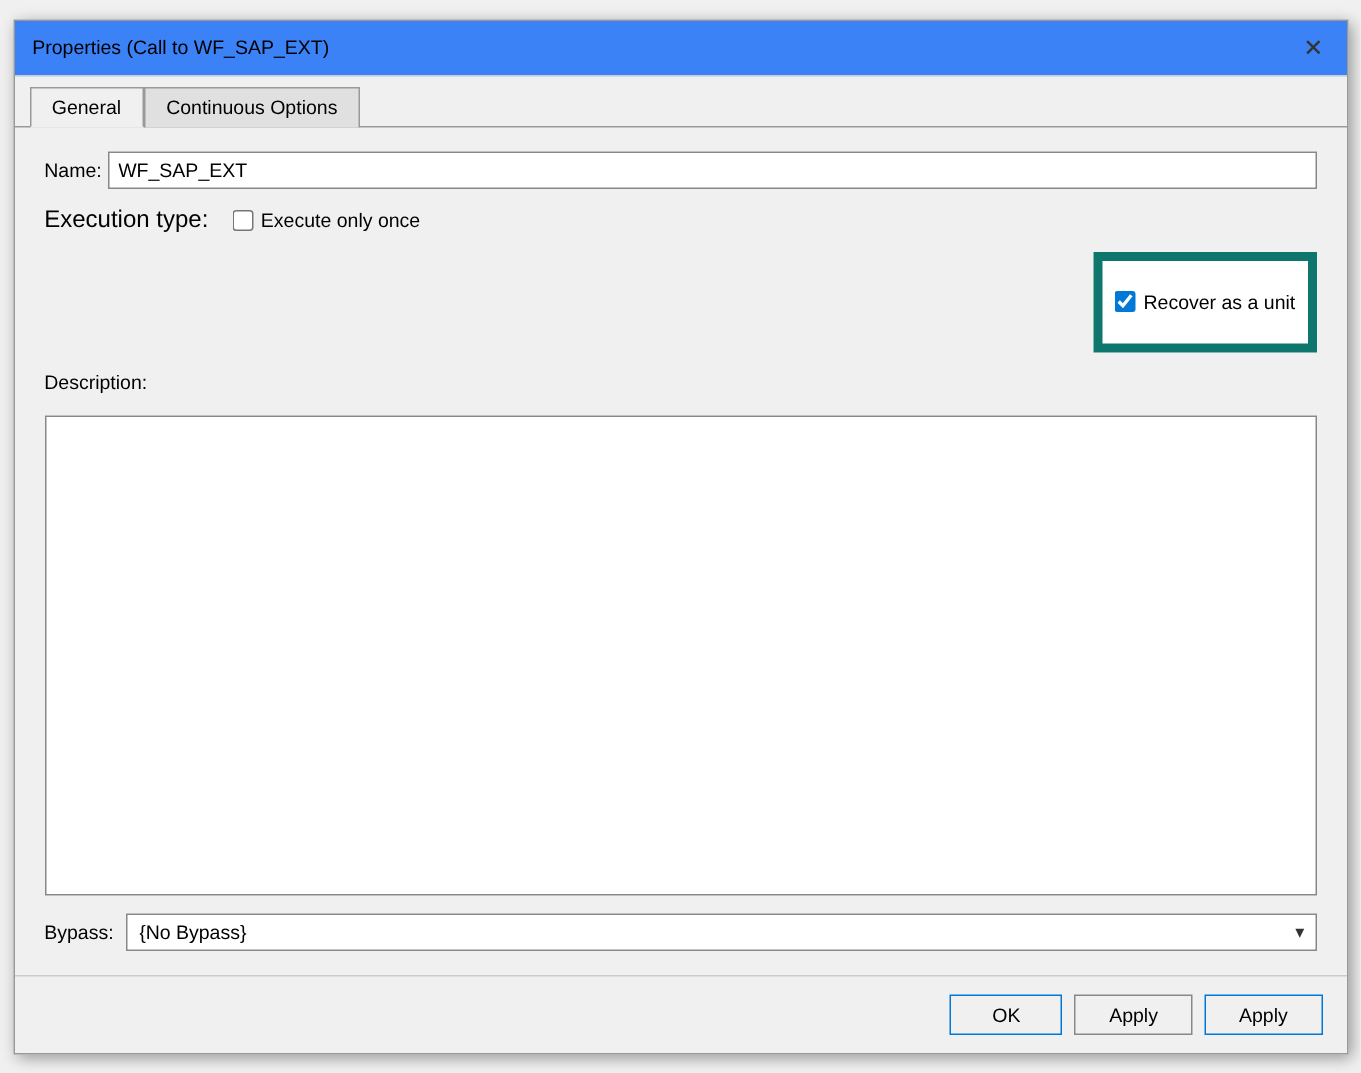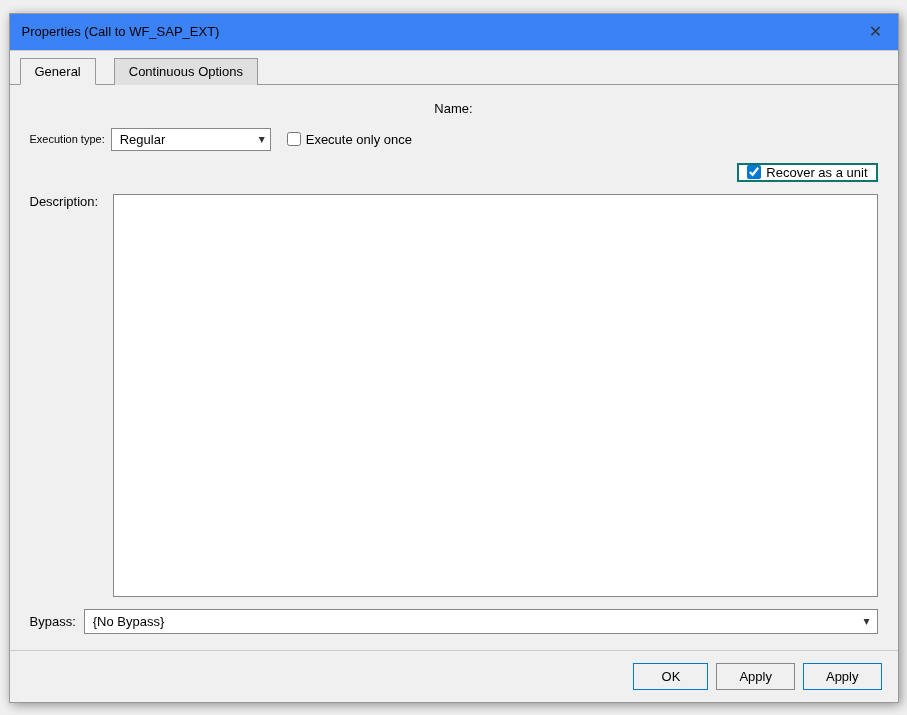--- a/index.html
+++ b/index.html
@@ -44,21 +44,21 @@
       font-size: 16px;
       color: #333;
       border: none;
       background: transparent;
     }
     .tabs {
       display: flex;
       background: #f0f0f0;
       border-bottom: 1px solid #999;
       padding: 6px 10px 0 10px;
-      gap: 18px;
+      gap: 0;
     }
     .tab {
       padding: 5px 14px;
       border: 1px solid #999;
       background: #e0e0e0;
       cursor: pointer;
       font-size: 13px;
       border-bottom: none;
       position: relative;
       bottom: -1px;
@@ -71,21 +71,21 @@
     }
     .content {
       flex: 1;
       padding: 16px 20px;
       display: flex;
       flex-direction: column;
       gap: 12px;
     }
     .field-row {
       display: flex;
-      flex-direction: column;
+      flex-direction: row;
       gap: 4px;
       align-items: center;
     }
     .field-label {
       font-size: 13px;
       color: #000;
     }
     .name-input {
       width: 100%;
       padding: 4px 6px;
@@ -98,21 +98,21 @@
       display: flex;
       align-items: center;
       gap: 16px;
       flex-wrap: wrap;
     }
     .execution-type-group {
       display: flex;
       align-items: center;
       gap: 6px;
     }
-    .execution-type-label { font-size: 11px; }
+    .execution-type-label { font-size: 16px; }
     .execution-type-select {
       padding: 3px 24px 3px 8px;
       border: 1px solid #888;
       background: #fff;
       font-size: 13px;
       appearance: none;
       -webkit-appearance: none;
       min-width: 160px;
       position: relative;
       cursor: pointer;
@@ -143,42 +143,42 @@
       cursor: pointer;
       accent-color: #0078d7;
     }
     .checkbox-group label {
       font-size: 13px;
       cursor: pointer;
     }
     .recover-group {
       display: flex;
       gap: 5px;
-      border: 2px solid #0f766e;
-      padding: 0 8px;
+      border: 6px solid #0f766e;
+      padding: 20px 8px;
       background: #fff;
     }
     .recover-group input[type="checkbox"] {
       width: 14px;
       height: 14px;
       cursor: pointer;
       accent-color: #0078d7;
     }
     .recover-group label {
       font-size: 13px;
       cursor: pointer;
     }
     .second-options-row {
       display: flex;
       align-items: center;
       justify-content: flex-end;
     }
     .description-section {
       display: flex;
-      flex-direction: row;
+      flex-direction: column;
       gap: 15px;
       flex: 1;
     }
     .description-label { font-size: 13px; }
     .description-textarea {
       width: 100%;
       flex: 1;
       min-height: 240px;
       border: 1px solid #888;
       background: #fff;
@@ -260,32 +260,26 @@
     </div>
     <div class="tab">
       <span>Continuous Options</span>
     </div>
   </div>
 
   <div class="content">
 
     <div class="field-row">
       <label class="field-label">Name:</label>
+      <input type="text" class="name-input" value="WF_SAP_EXT" style="">
     </div>
 
     <div class="options-row">
       <div class="execution-type-group">
         <span class="execution-type-label">Execution type:</span>
-        <div class="select-wrapper">
-          <select class="execution-type-select">
-            <option>Regular</option>
-            <option>Sequential</option>
-            <option>Parallel</option>
-          </select>
-        </div>
       </div>
       <div class="checkbox-group">
         <input type="checkbox" id="executeOnce" style="">
         <label for="executeOnce">Execute only once</label>
       </div>
     </div>
 
     <div class="second-options-row">
       <div class="recover-group">
         <input type="checkbox" id="recoverUnit" checked="" style="">

